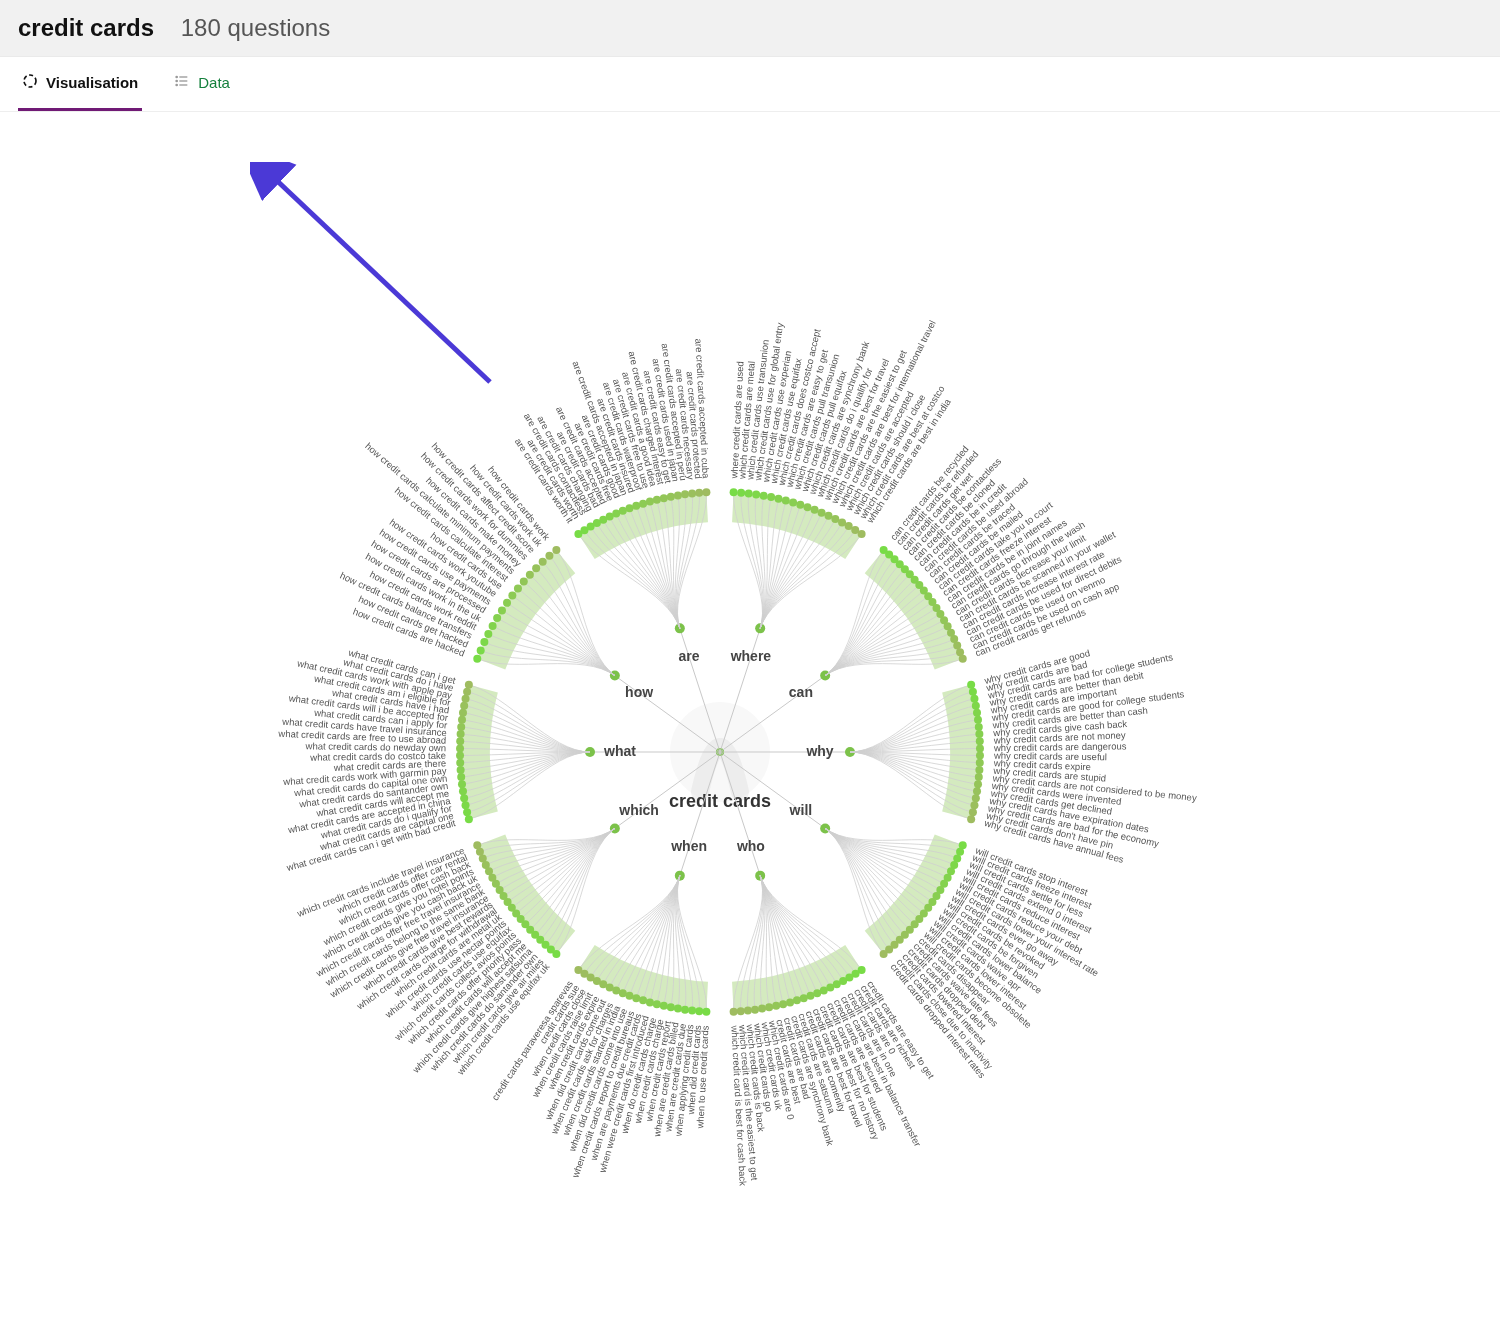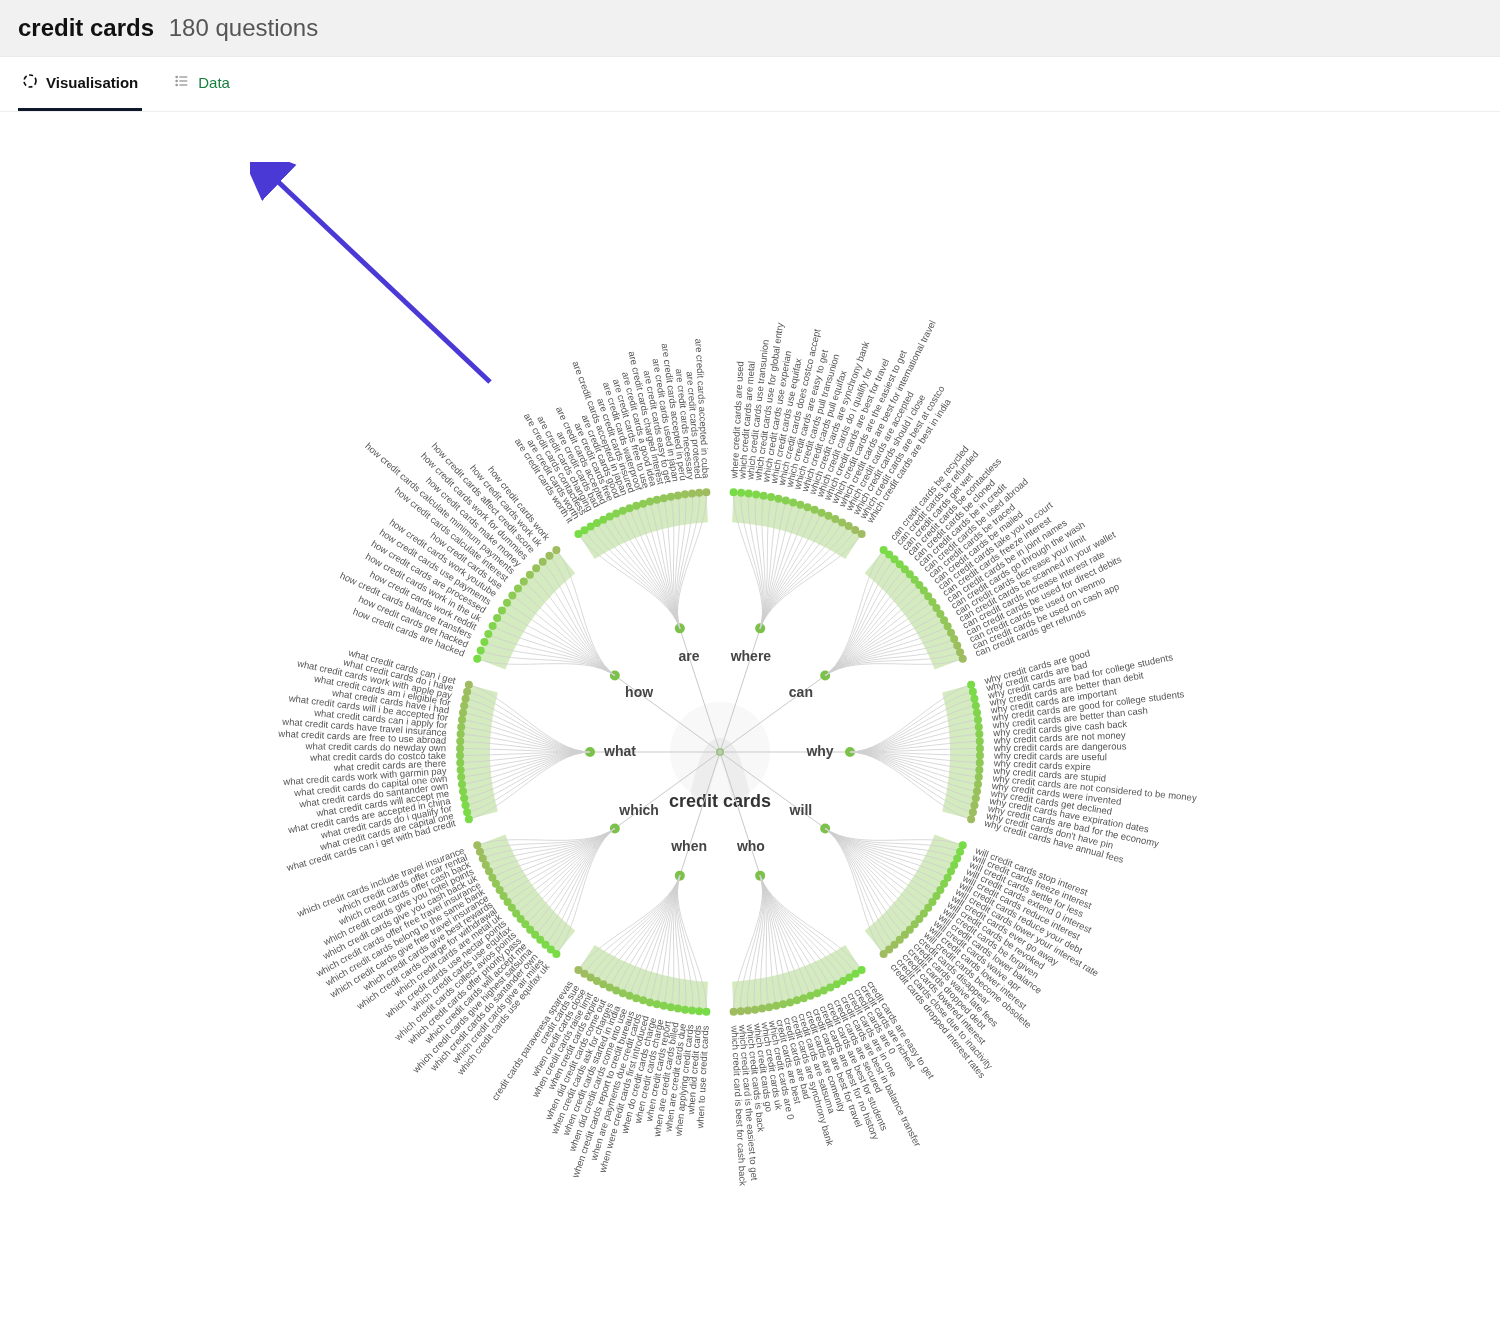--- a/index.html
+++ b/index.html
@@ -1,21 +1,21 @@
 <!DOCTYPE html>
 <html><head>
 <meta charset="utf-8">
 <style>
   html,body{margin:0;padding:0;font-family:-apple-system,BlinkMacSystemFont,"Helvetica Neue",Arial,sans-serif;background:#fff;color:#222;}
   .header{background:#f1f1f1;padding:14px 18px;font-size:24px;border-bottom:1px solid #eaeaea;}
   .header .topic{font-weight:700;color:#111;}
-  .header .count{font-weight:400;color:#555;margin-left:8px;}
+  .header .count{font-weight:400;color:#555;margin-left:20px;}
   .tabs{display:flex;gap:28px;padding:0 18px;border-bottom:1px solid #eee;}
   .tab{display:flex;align-items:center;gap:8px;padding:16px 4px;font-size:15px;color:#15803d;cursor:pointer;border-bottom:3px solid transparent;}
-  .tab.active{color:#111;font-weight:700;border-bottom:3px solid #0f172a;}
+  .tab.active{color:#111;font-weight:700;border-bottom:3px solid #701a75;}
   .tab svg{width:16px;height:16px;}
   .stage{position:relative;width:1500px;height:1200px;}
   svg.chart{position:absolute;left:0;top:0;}
   .arrow{position:absolute;left:250px;top:50px;width:260px;height:230px;}
 </style>
 </head>
 <body>
 
 <div class="header">
   <span class="topic">credit cards</span>

